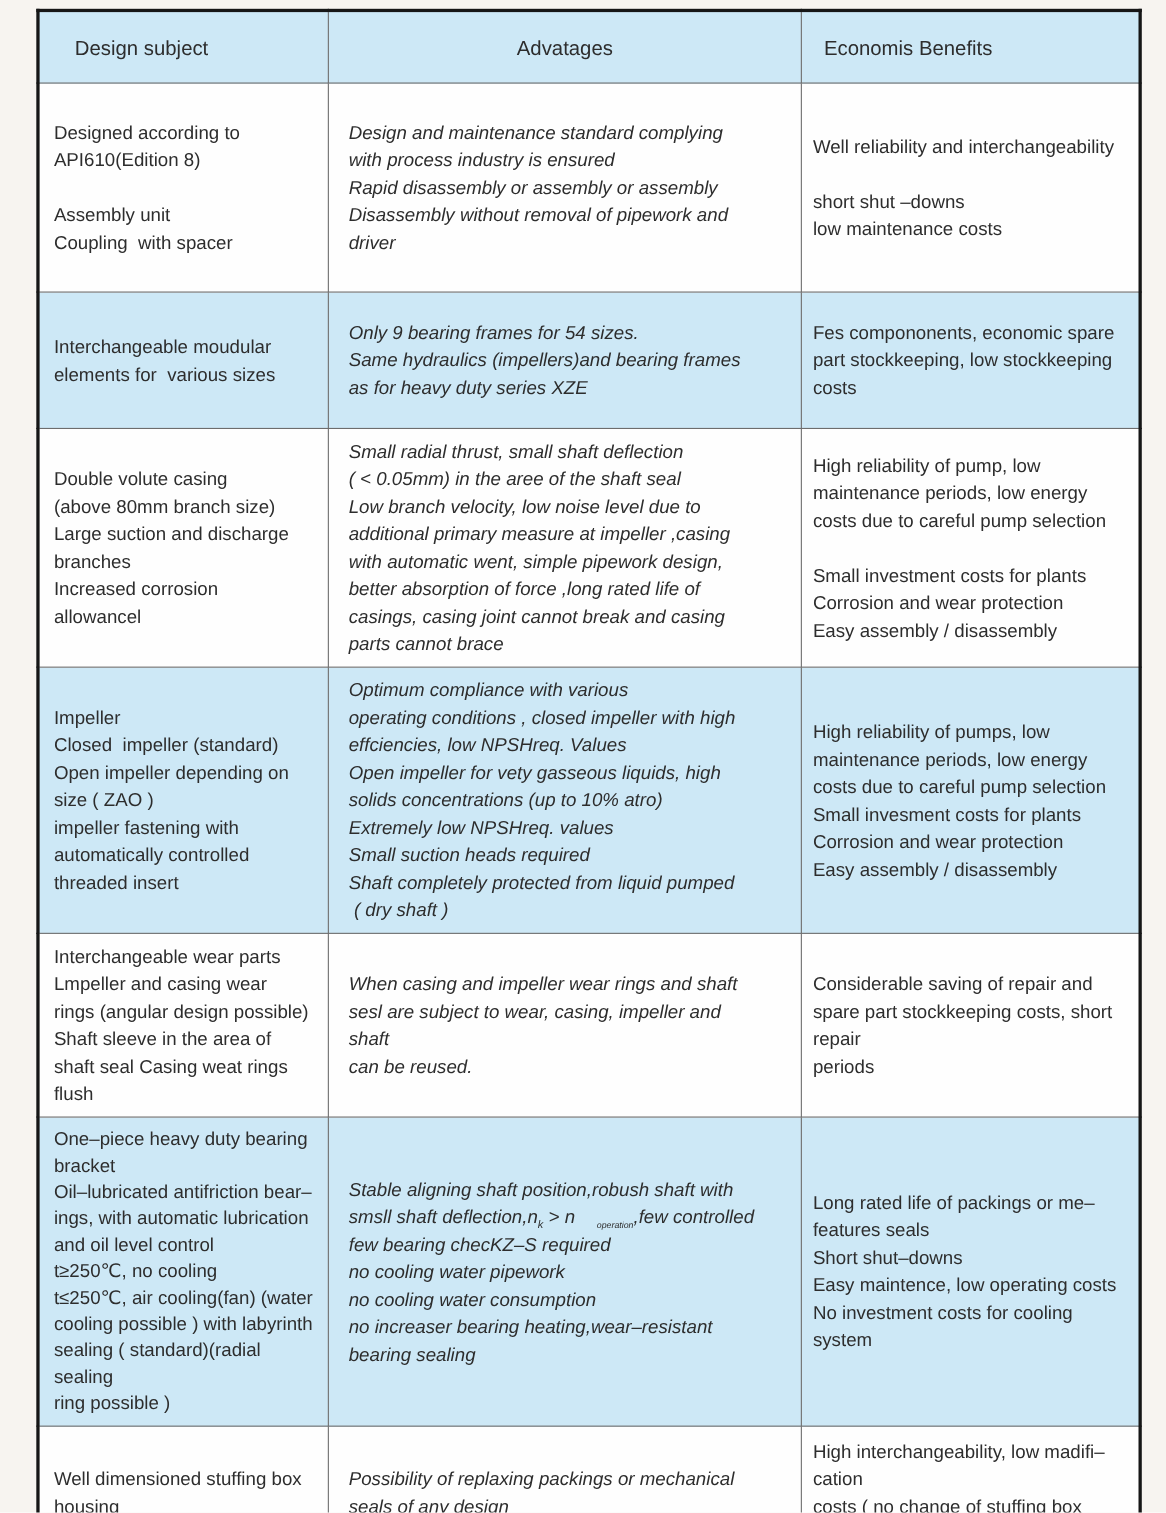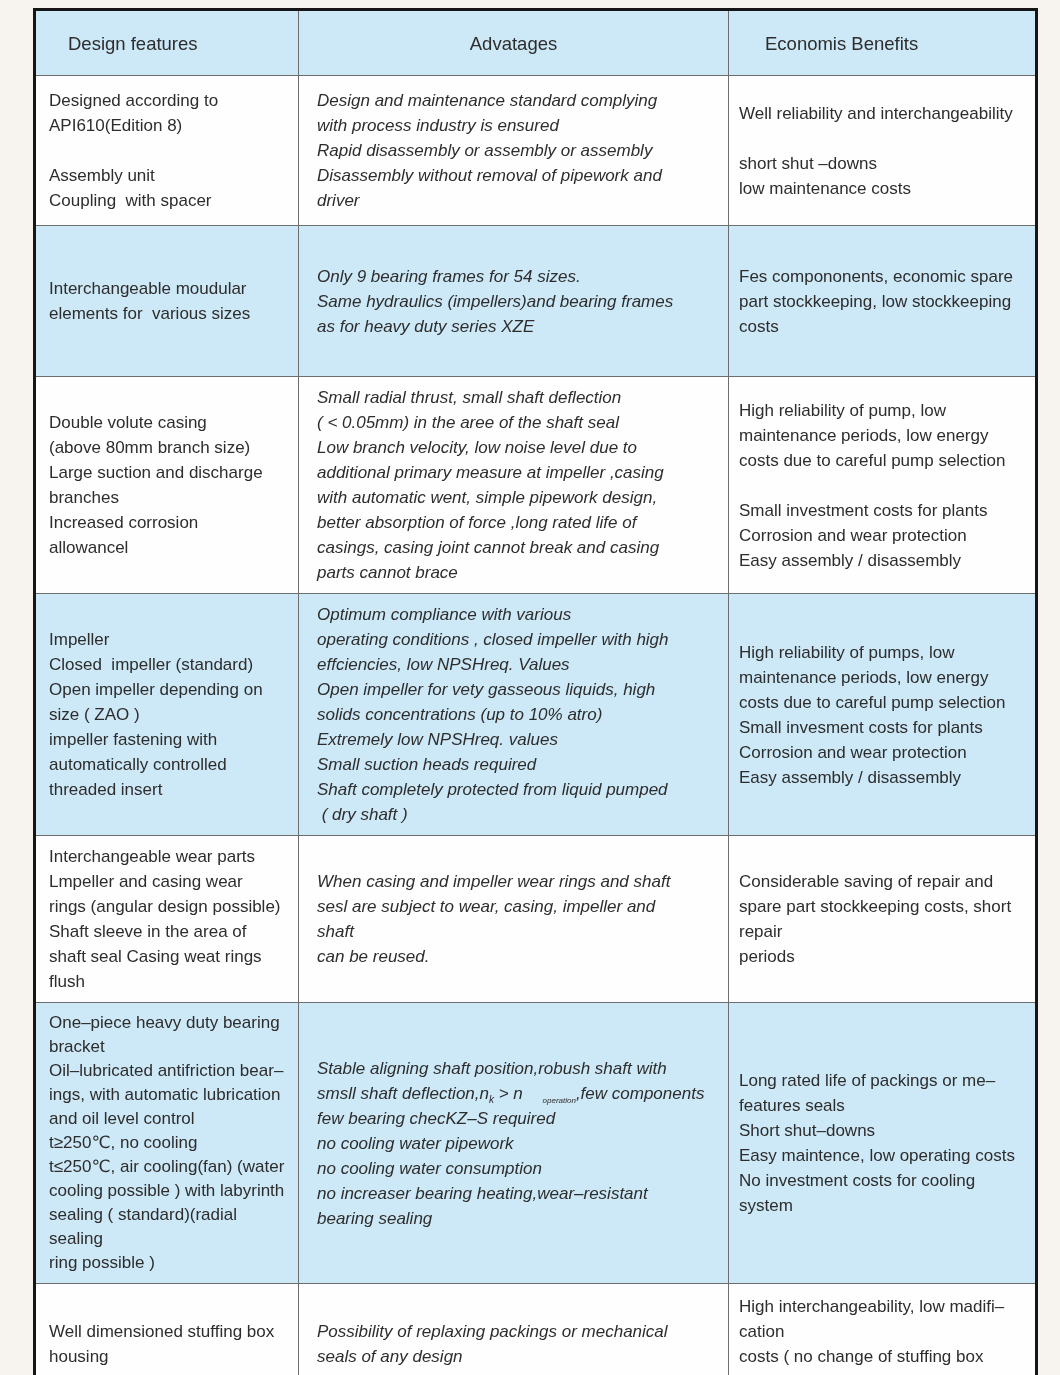--- a/index.html
+++ b/index.html
@@ -32,21 +32,21 @@
     font-weight:normal;
   }
   th{
     background:#cde8f6;
     font-size:18.5px;
     text-align:left;
     height:62px;
   }
   th.h1{padding-left:32px;}
   th.h2{text-align:center;}
-  th.h3{padding-left:36px;}
+  th.h3{padding-left:20px;}
   td.f{padding:8px 6px 8px 13px;}
   td.a{padding:8px 8px 8px 18px;font-style:italic;}
   td.b{padding:8px 6px 8px 10px;}
   tr.shaded td{background:#cde8f6;}
   .txt{white-space:pre-wrap;}
   .tight{line-height:24px;}
   sub.sk{font-size:10px;line-height:0;}
   sub.so{font-size:8px;line-height:0;margin-left:15px;}
 </style>
 </head>
@@ -54,27 +54,27 @@
 
 <div class="table-wrap">
   <table class="spec">
     <colgroup>
         <col class="c1">
         <col class="c2">
         <col class="c3">
       </colgroup>
     <thead>
       <tr>
-        <th class="h1">Design features</th>
+        <th class="h1">Design subject</th>
         <th class="h2">Advatages</th>
         <th class="h3">Economis Benefits</th>
       </tr>
     </thead>
     <tbody>
-      <tr style="height:150px">
+      <tr style="height:190px">
         <td class="f">
             <div class="txt">Designed according to
 API610(Edition 8)
 
 Assembly unit
 Coupling  with spacer</div>
           </td>
         <td class="a">
             <div class="txt">Design and maintenance standard complying
 with process industry is ensured
@@ -82,21 +82,21 @@
 Disassembly without removal of pipework and
 driver</div>
           </td>
         <td class="b">
             <div class="txt">Well reliability and interchangeability
 
 short shut –downs
 low maintenance costs</div>
           </td>
       </tr>
-      <tr class="shaded" style="height:151px">
+      <tr class="shaded" style="height:124px">
         <td class="f">
             <div class="txt">Interchangeable moudular
 elements for  various sizes</div>
           </td>
         <td class="a">
             <div class="txt">Only 9 bearing frames for 54 sizes.
 Same hydraulics (impellers)and bearing frames
 as for heavy duty series XZE</div>
           </td>
         <td class="b">
@@ -194,21 +194,21 @@
 ings, with automatic lubrication
 and oil level control
 t≥250℃, no cooling
 t≤250℃, air cooling(fan) (water
 cooling possible ) with labyrinth
 sealing ( standard)(radial sealing
 ring possible )</div>
           </td>
         <td class="a">
           <div class="txt">Stable aligning shaft position,robush shaft with</div>
-          <div><span>smsll shaft deflection,n</span><sub class="sk">k</sub><span> &gt; n </span><sub class="so">operation</sub><span>,few components</span></div>
+          <div><span>smsll shaft deflection,n</span><sub class="sk">k</sub><span> &gt; n </span><sub class="so">operation</sub><span>,few controlled</span></div>
           <div class="txt">few bearing checKZ–S required
 no cooling water pipework
 no cooling water consumption
 no increaser bearing heating,wear–resistant
 bearing sealing</div>
         </td>
         <td class="b">
             <div class="txt">Long rated life of packings or me–
 features seals
 Short shut–downs

